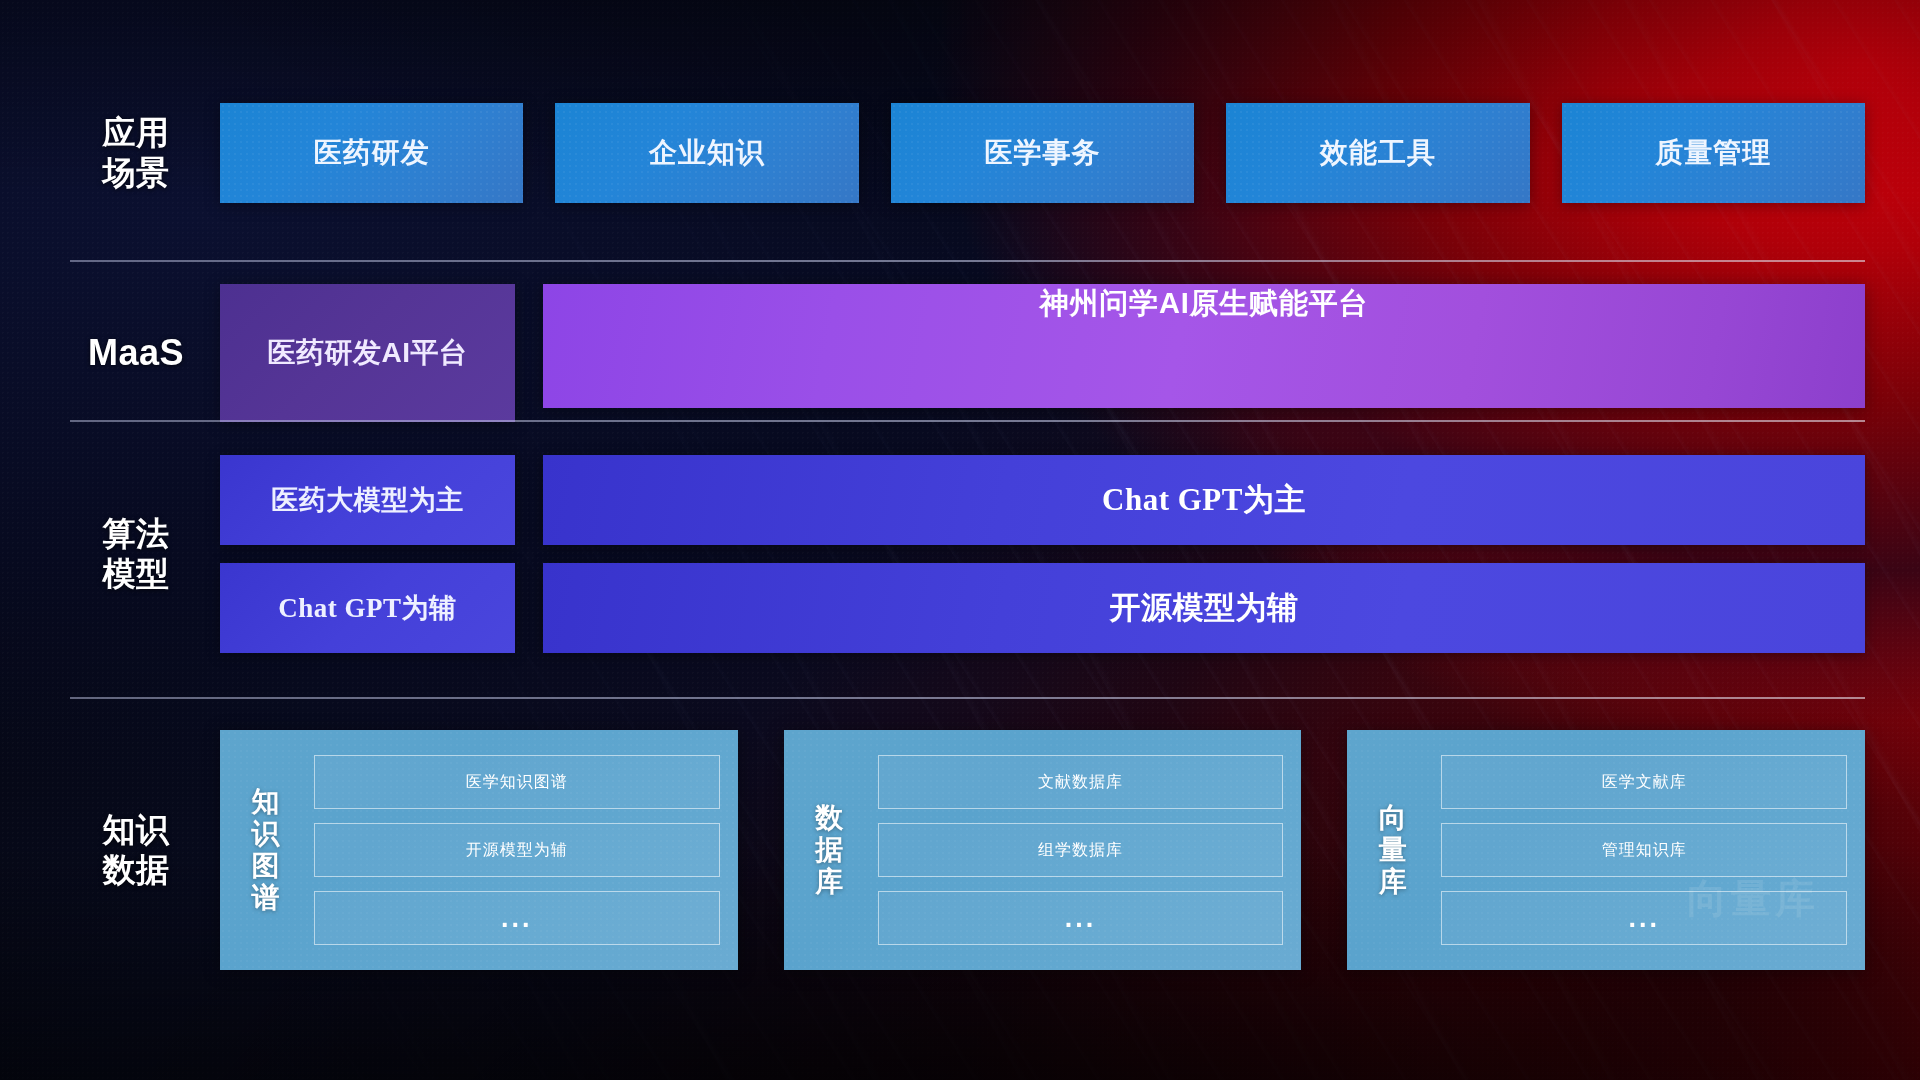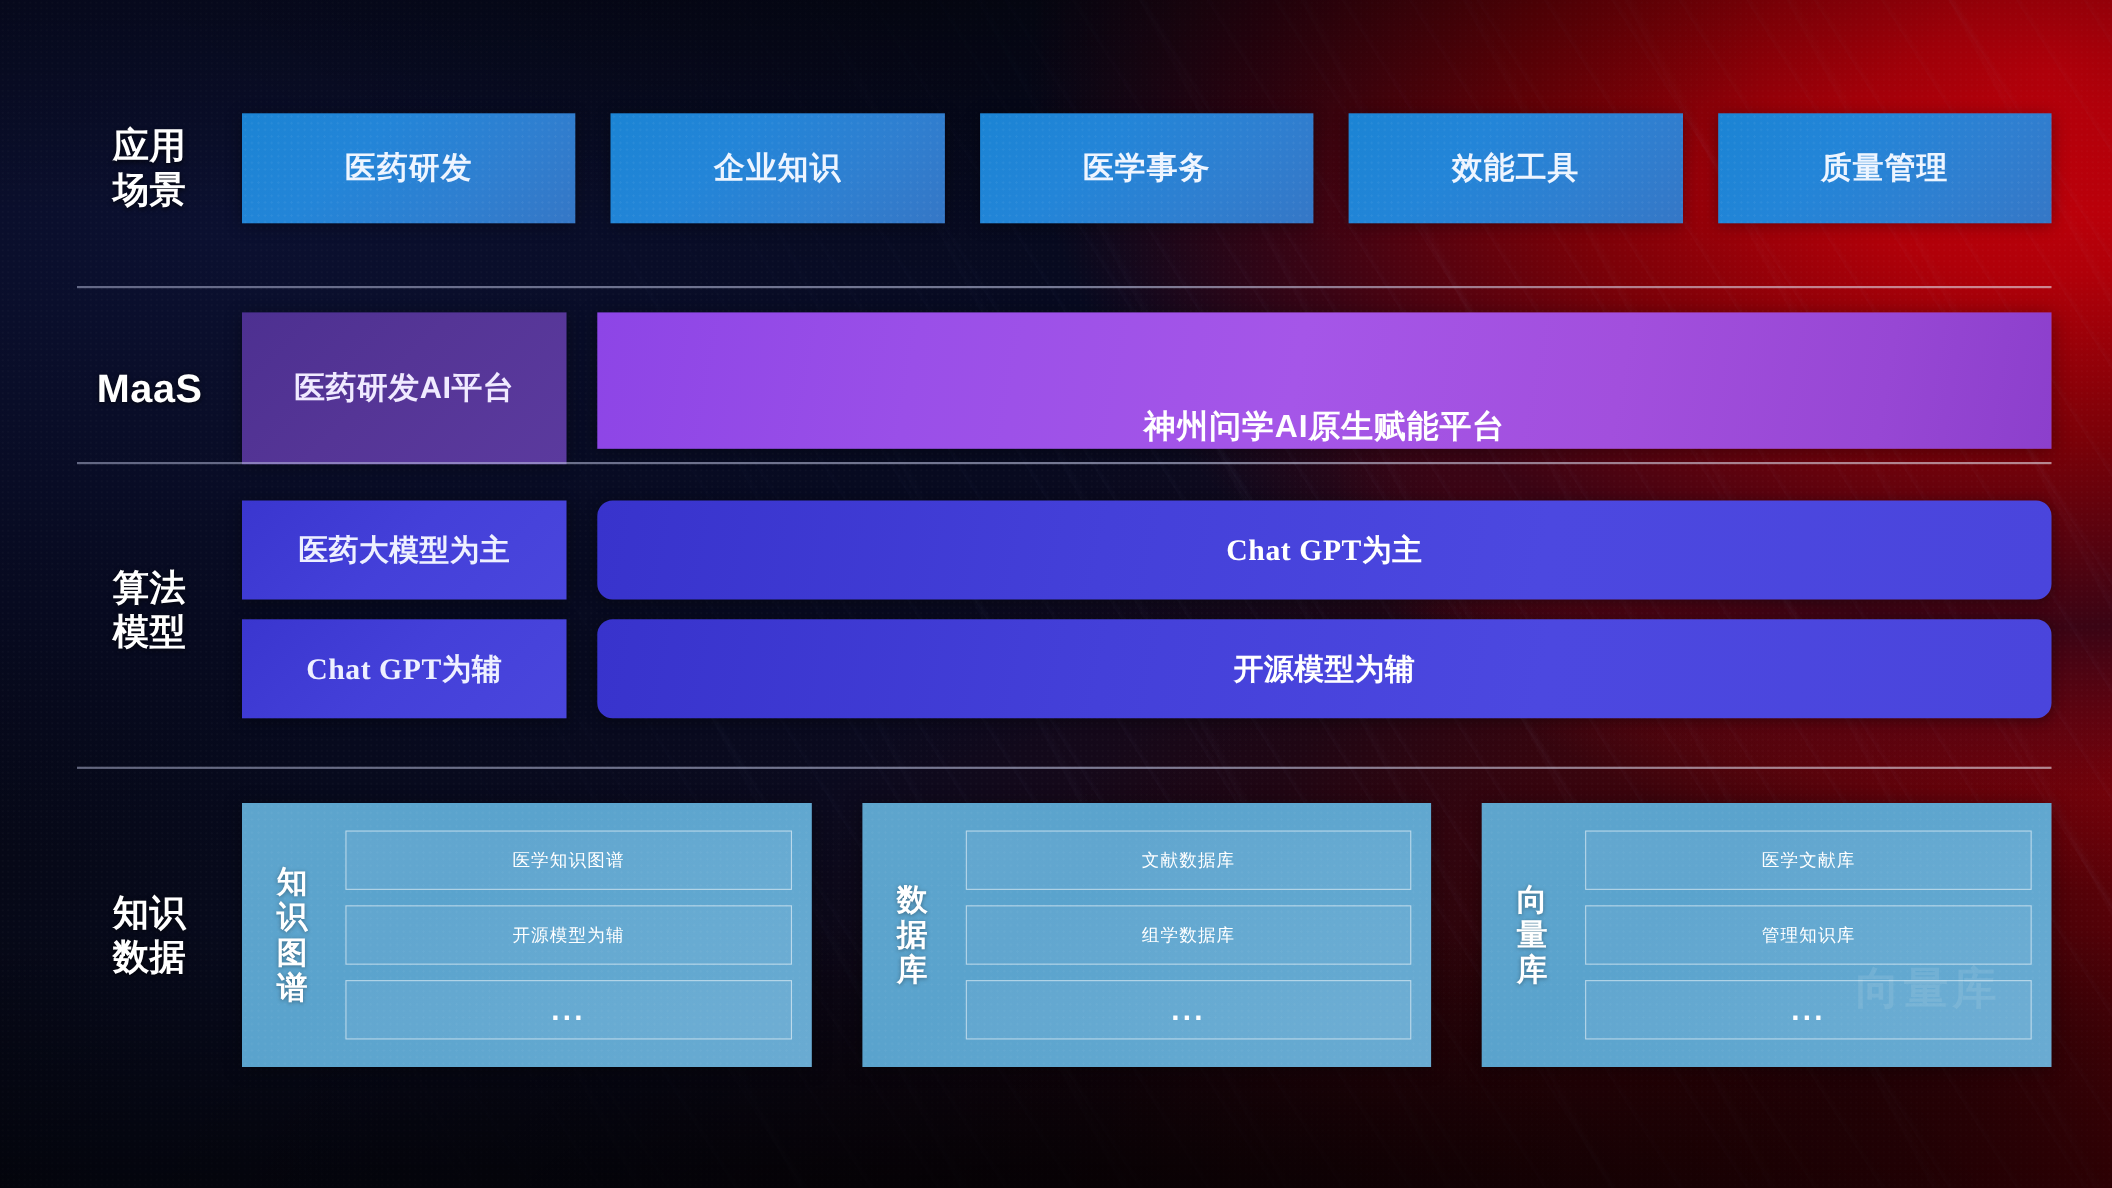--- a/index.html
+++ b/index.html
@@ -150,21 +150,21 @@
     font-size: 28px;
     font-weight: 700;
     letter-spacing: .5px;
     box-shadow: 0 2px 14px rgba(0,0,0,.35);
   }
   .maas-right {
     flex: 1 1 auto;
     margin-left: 28px;
     height: 124px;
     background: linear-gradient(100deg, #8d45e6 0%, #9a4fe8 22%, #a556e8 48%, #a24fdd 70%, #9747d4 88%, #8c3fcc 100%);
-    display: flex; align-items: flex-end; justify-content: center;
+    display: flex; align-items: flex-start; justify-content: center;
     color: #ffffff;
     font-size: 29px;
     font-weight: 700;
     letter-spacing: .8px;
     box-shadow: 0 2px 16px rgba(0,0,0,.35);
   }
 
   
   .algo-stack {
     display: flex;
@@ -186,25 +186,24 @@
     letter-spacing: .5px;
     box-shadow: 0 2px 12px rgba(0,0,0,.35);
   }
   .algo-right {
     flex: 1 1 auto;
     margin-left: 28px;
     height: 90px;
     background: linear-gradient(100deg, #3833cc 0%, #4440d9 35%, #4c48e0 65%, #4a45dc 100%);
     display: flex; align-items: center; justify-content: center;
     color: #ffffff;
-    font-size: 27px;
+    font-size: 31px;
     font-weight: 700;
     letter-spacing: .5px;
     box-shadow: 0 2px 12px rgba(0,0,0,.35);
-    border-radius: 14px;
   }
 
   
   .know-wrap {
     display: flex;
     gap: 46px;
     width: 100%;
   }
   .know-card {
     flex: 1 1 0;

